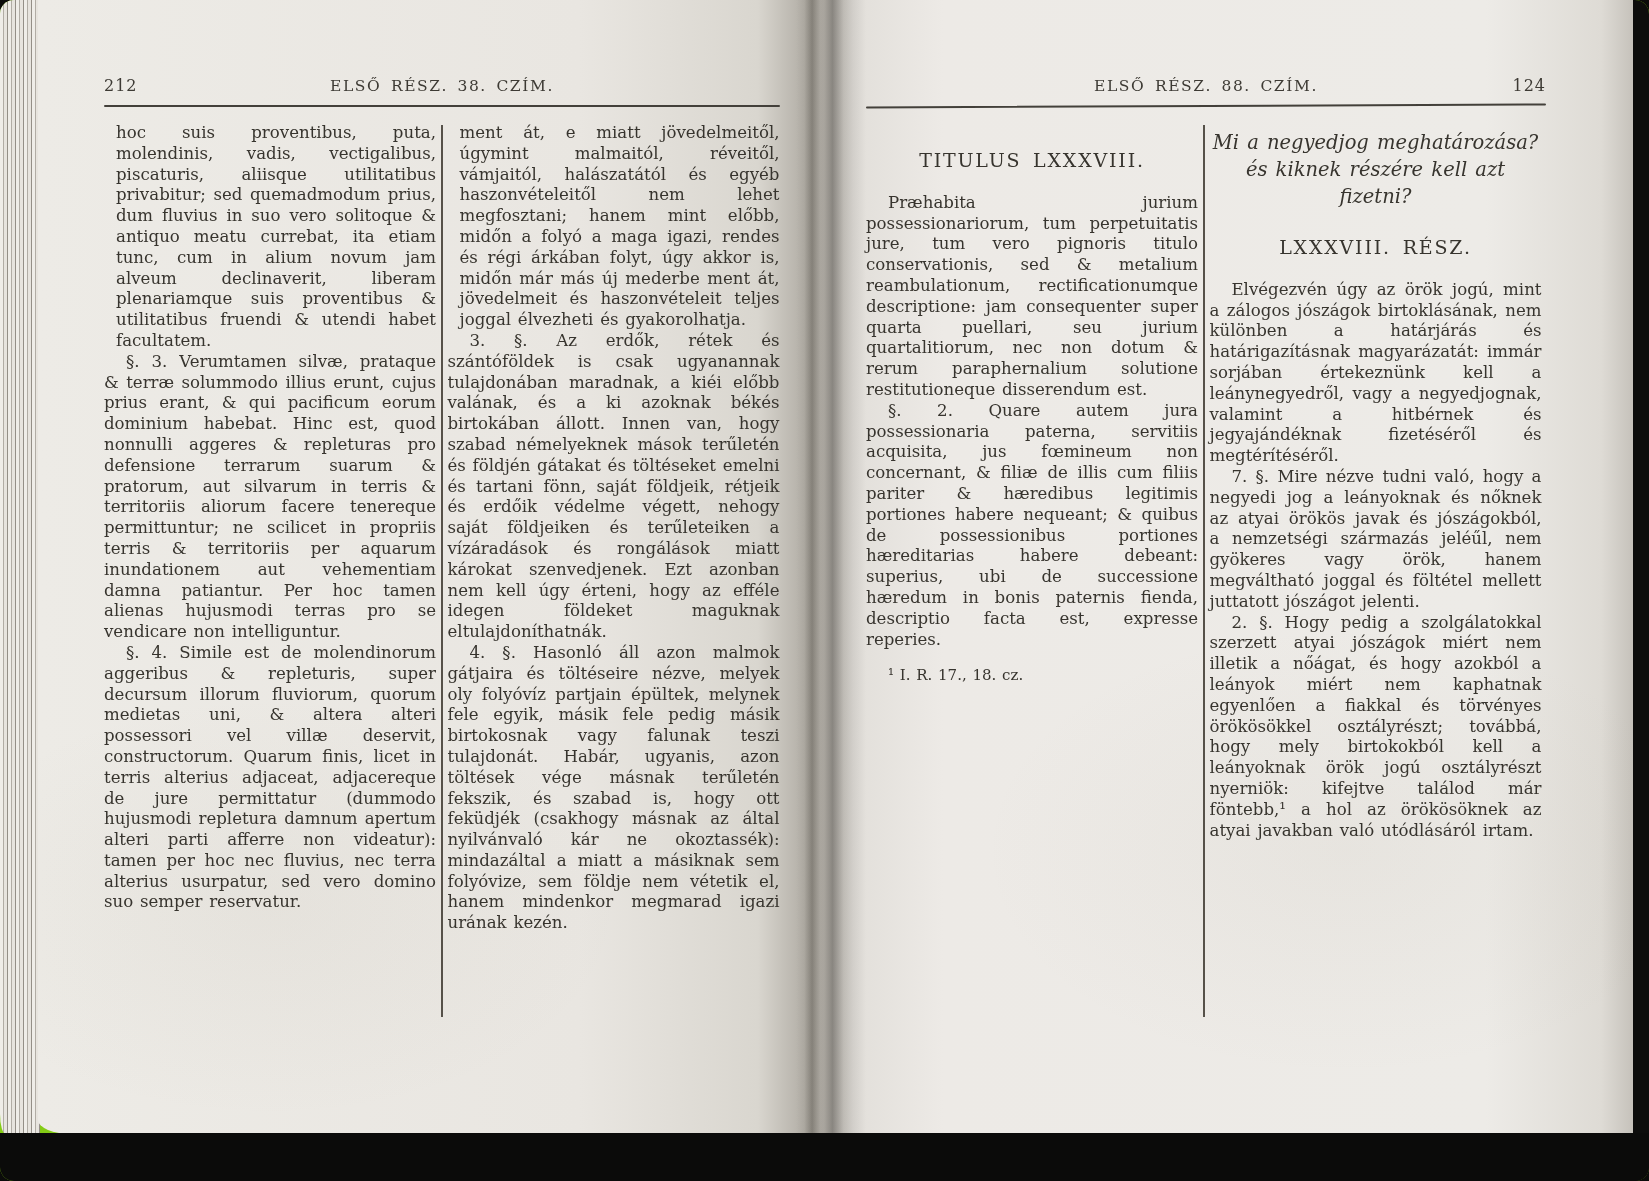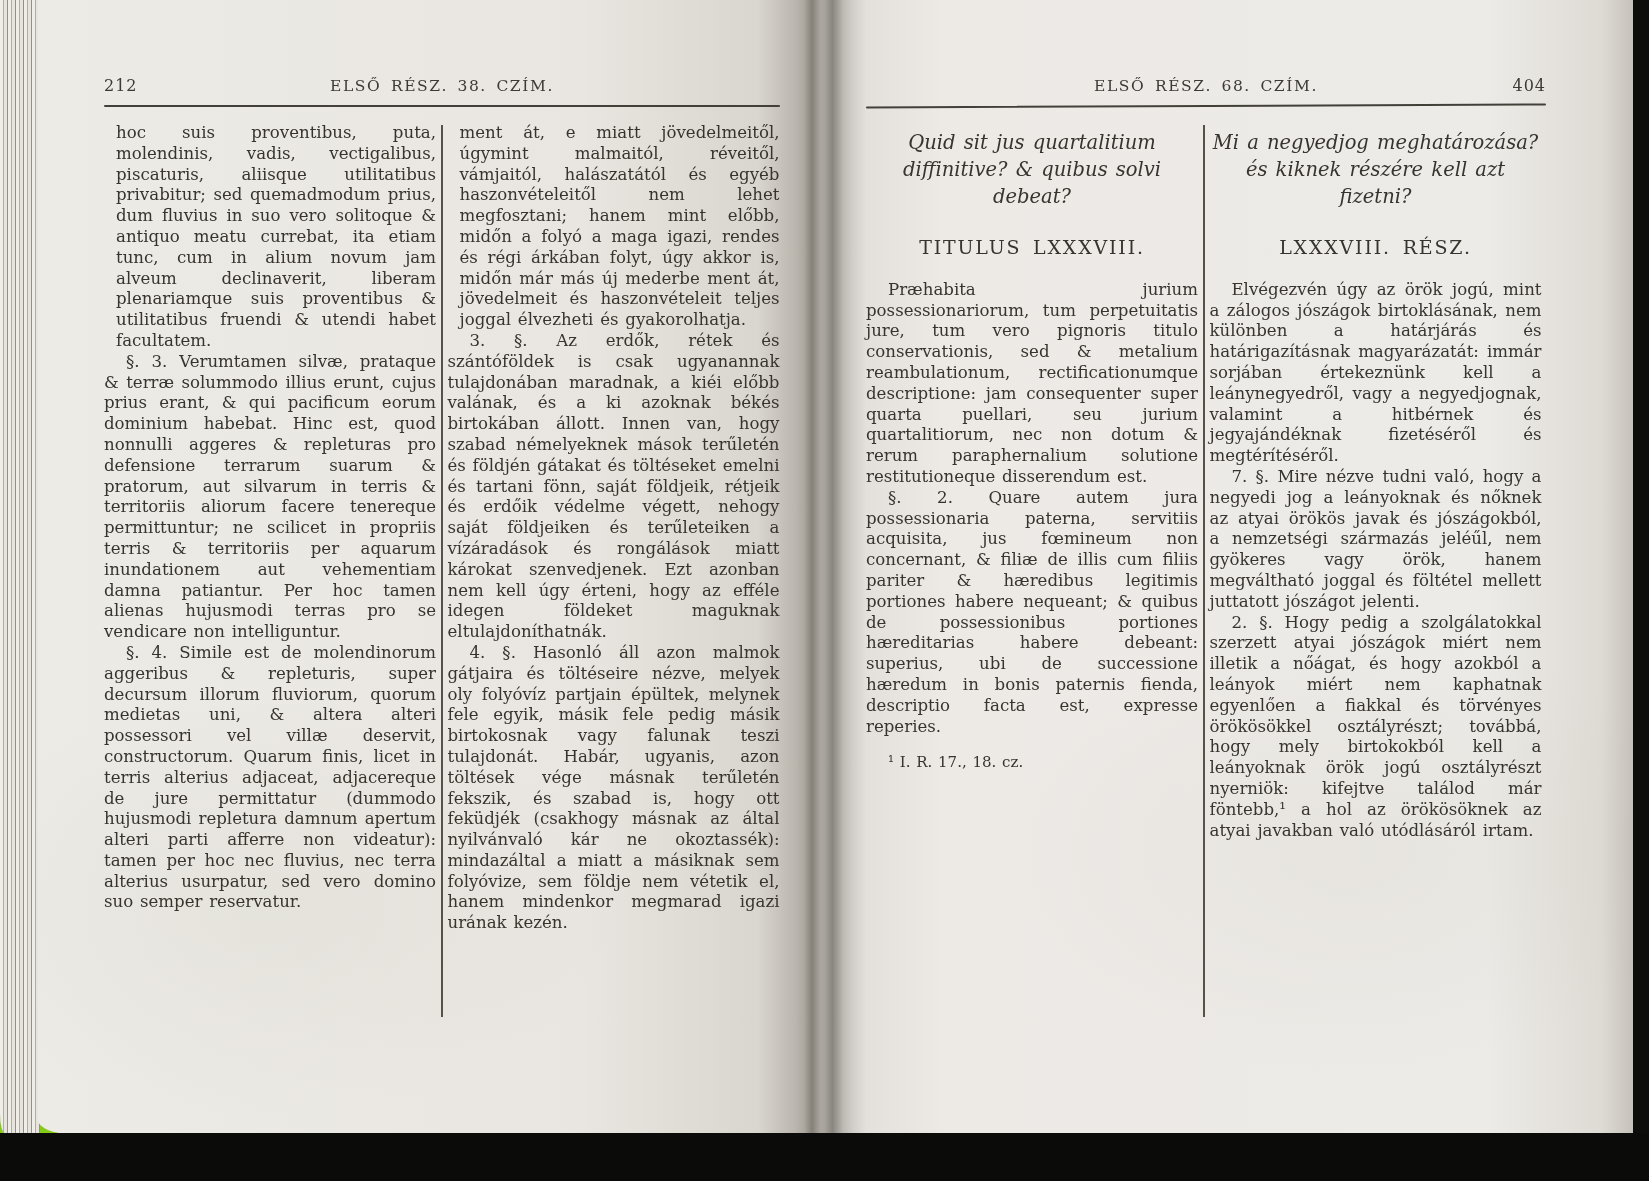--- a/index.html
+++ b/index.html
@@ -1,20 +1,21 @@
 <!DOCTYPE html>
 <html lang="hu"><head>
 <meta charset="utf-8">
 <style>
   html,body { margin:0; padding:0; background:#0b0b0a; }
   .scene {
     position:relative; width:1649px; height:1181px;
     background:#84cc16; overflow:hidden;
     font-family:"DejaVu Serif","Liberation Serif",serif;
     color:#37342e;
+    border-radius:14px;
   }
   
   .page-stack {
     position:absolute; left:0; top:0; width:40px; height:1134px;
     background:repeating-linear-gradient(to right,
       #efede8 0px, #efede8 3px,
       #a9a49c 3px, #b9b5ad 4px,
       #e7e4de 4px, #e7e4de 7px,
       #948f87 7px, #948f87 8px);
     border-bottom-left-radius:6px 20px;
@@ -106,28 +107,27 @@
             <p class="para">4. §. Hasonló áll azon malmok gátjaira és töltéseire nézve, melyek oly folyóvíz partjain épültek, melynek fele egyik, másik fele pedig másik birtokosnak vagy falunak teszi tulajdonát. Habár, ugyanis, azon töltések vége másnak terűletén fekszik, és szabad is, hogy ott feküdjék (csakhogy másnak az által nyilvánvaló kár ne okoztassék): mindazáltal a miatt a másiknak sem folyóvize, sem földje nem vétetik el, hanem mindenkor megmarad igazi urának kezén.</p>
           </div>
         </div>
       </div>
     </div>
 
     <div class="page right">
       <div class="content">
         <div class="header-row">
           <span class="side"></span>
-          <span class="title">ELSŐ RÉSZ. 68. CZÍM.</span>
-          <span class="side rt">404</span>
+          <span class="title">ELSŐ RÉSZ. 88. CZÍM.</span>
+          <span class="side rt">124</span>
         </div>
         <div class="header-rule"></div>
 
         <div class="cols">
           <div class="col" lang="la">
-            <p class="chapter-question">Quid sit jus quartalitium diffinitive? &amp; quibus solvi debeat?</p>
             <p class="chapter-title">TITULUS LXXXVIII.</p>
             <p class="para">Præhabita jurium possessionariorum, tum perpetuitatis jure, tum vero pignoris titulo conservationis, sed &amp; metalium reambulationum, rectificationumque descriptione: jam consequenter super quarta puellari, seu jurium quartalitiorum, nec non dotum &amp; rerum paraphernalium solutione restitutioneque disserendum est.</p>
             <p class="para">§. 2. Quare autem jura possessionaria paterna, servitiis acquisita, jus fœmineum non concernant, &amp; filiæ de illis cum filiis pariter &amp; hæredibus legitimis portiones habere nequeant; &amp; quibus de possessionibus portiones hæreditarias habere debeant: superius, ubi de successione hæredum in bonis paternis fienda, descriptio facta est, expresse reperies.</p>
             <p class="footnote">¹ I. R. 17., 18. cz.</p>
           </div>
           <div class="col-divider"></div>
           <div class="col" lang="hu">
             <p class="chapter-question">Mi a negyedjog meghatározása? és kiknek részére kell azt fizetni?</p>
             <p class="chapter-title">LXXXVIII. RÉSZ.</p>
             <p class="para">Elvégezvén úgy az örök jogú, mint a zálogos jószágok birtoklásának, nem különben a határjárás és határigazításnak magyarázatát: immár sorjában értekeznünk kell a leánynegyedről, vagy a negyedjognak, valamint a hitbérnek és jegyajándéknak fizetéséről és megtérítéséről.</p>

